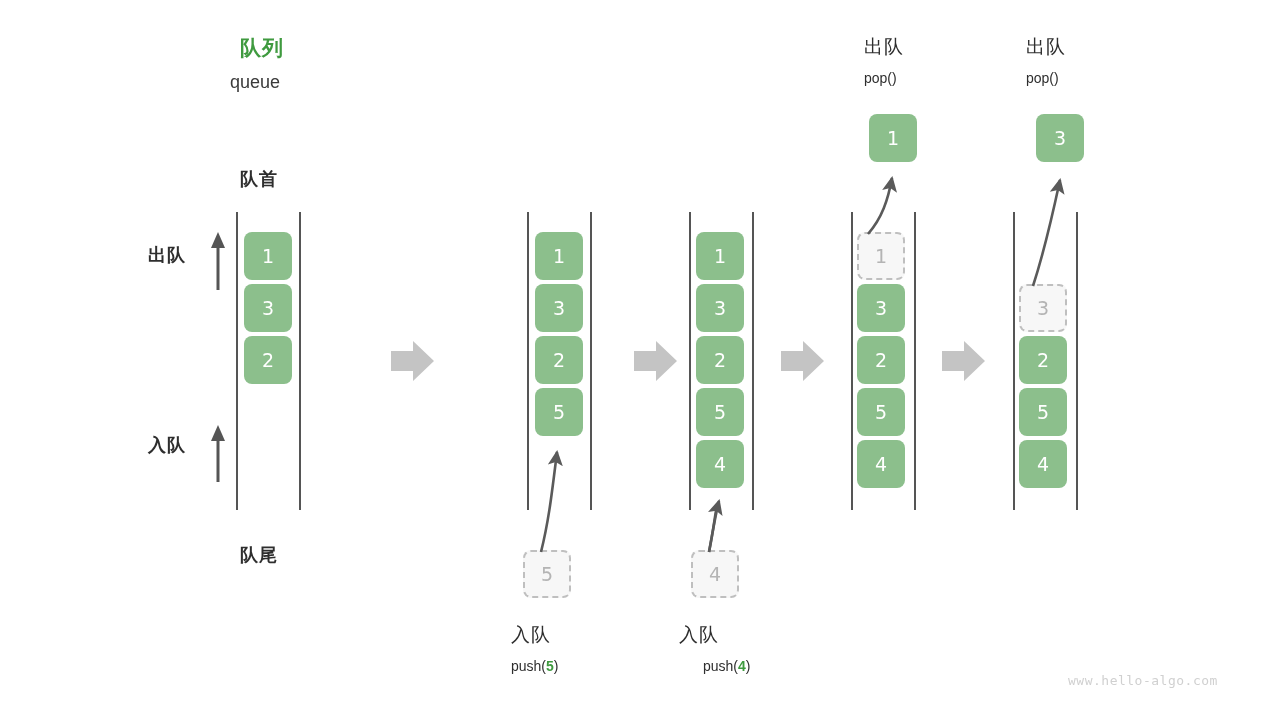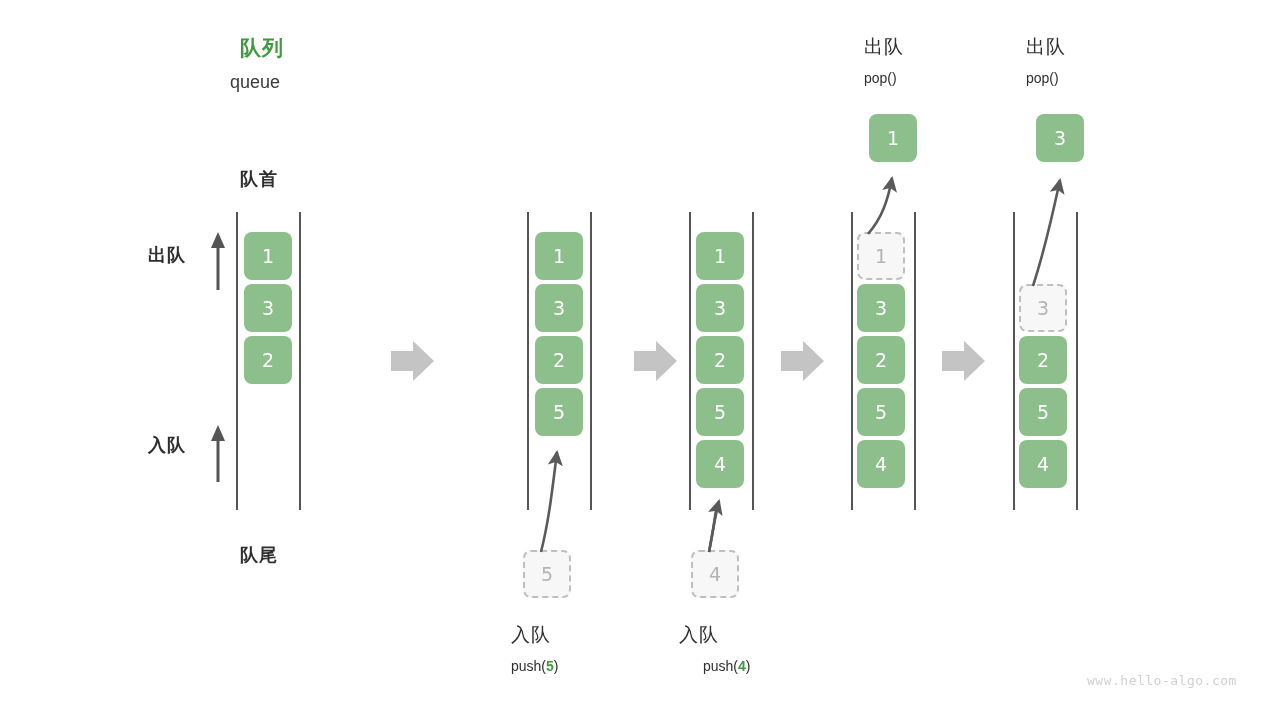--- a/index.html
+++ b/index.html
@@ -173,21 +173,21 @@
   <div class="cell abs" style="left:1036px; top:114px;">3</div>
 
   <div class="rail abs" style="left:1013px; top:212px; height:298px;"></div>
   <div class="rail abs" style="left:1076px; top:212px; height:298px;"></div>
 
   <div class="cell ghost abs" style="left:1019px; top:284px;">3</div>
   <div class="cell abs" style="left:1019px; top:336px;">2</div>
   <div class="cell abs" style="left:1019px; top:388px;">5</div>
   <div class="cell abs" style="left:1019px; top:440px;">4</div>
 
-  <div class="abs watermark" style="left:1068px; top:673px;margin-left:19px;">www.hello-algo.com</div>
+  <div class="abs watermark" style="left:1068px; top:673px;">www.hello-algo.com</div>
 
   <svg class="overlay" viewBox="0 0 1280 720">
     <defs>
       <marker id="mk-dark" markerWidth="7" markerHeight="7" refX="5.2" refY="3.2" orient="auto" markerUnits="strokeWidth">
         <path d="M0,0.3 L6,3.2 L0,6.1 L1.3,3.2 z" fill="#5a5a5a"></path>
       </marker>
     </defs>
 
     <g>
       <line x1="218" y1="290" x2="218" y2="241" stroke="#555555" stroke-width="3"></line>

